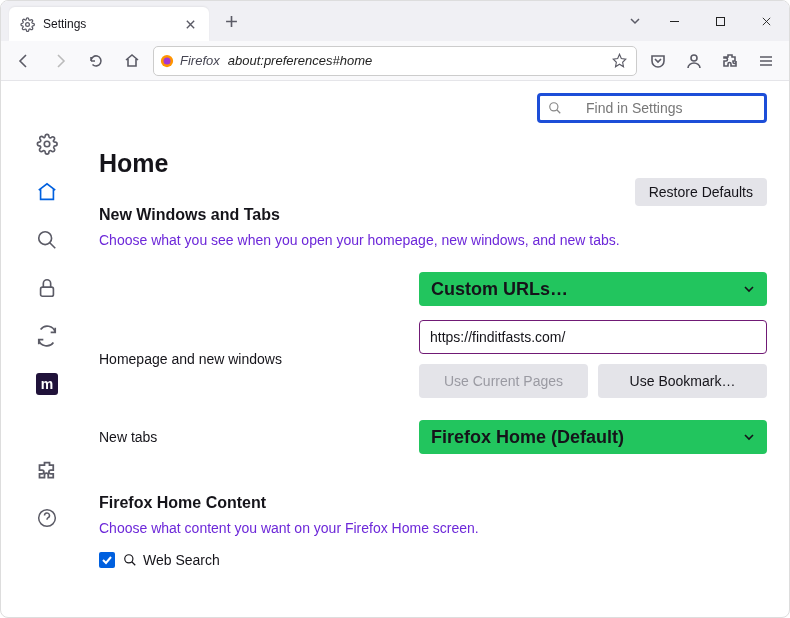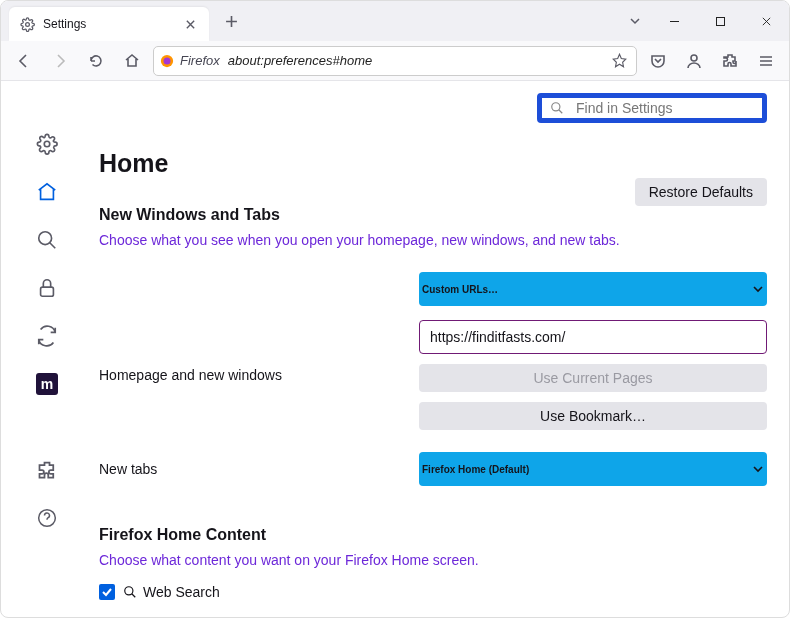--- a/index.html
+++ b/index.html
@@ -28,40 +28,40 @@
 
 .content { display:flex; height: calc(618px - 80px); }
 .sidebar { width: 92px; display:flex; flex-direction:column; align-items:center; padding-top: 50px; gap: 22px; }
 .sidebar .sb { width: 26px; height: 26px; display:flex; align-items:center; justify-content:center; cursor:pointer; }
 .sidebar .sb.active svg { stroke: #0060df; }
 .sidebar .ext-badge { width:22px; height:22px; background:#20123a; color:#fff; font-weight:bold; font-size:14px; display:flex; align-items:center; justify-content:center; border-radius:3px; }
 .sb-bottom { margin-top: 38px; }
 
 .main { flex:1; padding: 0 22px 0 6px; overflow:hidden; }
 .findbar-row { display:flex; justify-content:flex-end; padding-top: 12px; }
-.findbar { width: 230px; height: 30px; border:5px solid #1d4ed8; border-radius:4px; display:flex; align-items:center; padding: 0 8px; gap: 12px; color:#777; font-size:14px; }
+.findbar { width: 230px; height: 30px; border:3px solid #1d4ed8; border-radius:4px; display:flex; align-items:center; padding: 0 8px; gap: 24px; color:#777; font-size:14px; }
 .findbar svg { flex-shrink:0; }
 
 h1 { font-size: 25px; font-weight: 700; color:#15141a; margin-top: 26px; margin-bottom: 28px; }
 .restore-row { display:flex; justify-content:space-between; align-items:flex-end; }
 .btn-gray { background:#e4e4e9; border:none; padding: 6px 14px; font-size:14px; border-radius:4px; cursor:pointer; color:#15141a; }
 .btn-gray.disabled { color:#9a9aa2; cursor:default; }
 
 h2 { font-size: 16px; font-weight: 700; color:#15141a; }
 .subtext { font-size: 14px; color:#6d28d9; margin-top: 8px; }
 
 .section-nwt { margin-bottom: 22px; }
 
 .row { display:flex; align-items:center; margin-top: 14px; }
 .row-label { font-size: 14px; color:#15141a; width: 320px; }
 .row-ctrl { flex:1; }
 
-.select { width: 100%; height: 34px; background:#0ea5e9; border:none; border-radius:4px; padding: 0 3px; font-size:10px; display:flex; align-items:center; justify-content:space-between; cursor:pointer; font-weight:600; color:#15141a; }
+.select { width: 100%; height: 34px; background:#22c55e; border:none; border-radius:4px; padding: 0 12px; font-size:18px; display:flex; align-items:center; justify-content:space-between; cursor:pointer; font-weight:600; color:#15141a; }
 .input { width:100%; height: 34px; border:1px solid #701a75; border-radius:4px; padding: 0 10px; font-size:14px; color:#15141a; }
-.btn-row { display:flex; gap: 10px; margin-top: 10px; flex-direction: column; }
+.btn-row { display:flex; gap: 10px; margin-top: 10px; }
 .btn-row .btn-gray { flex:1; height:34px; }
 
 .fhc { margin-top: 40px; }
 .check-row { display:flex; align-items:center; gap: 8px; margin-top: 16px; }
 .checkbox { width:16px; height:16px; background:#0060df; border-radius:2px; display:flex; align-items:center; justify-content:center; }
 .check-label { font-size:14px; color:#15141a; display:flex; align-items:center; gap:6px; }
 
 svg { display:block; }
 </style>
 </head>

